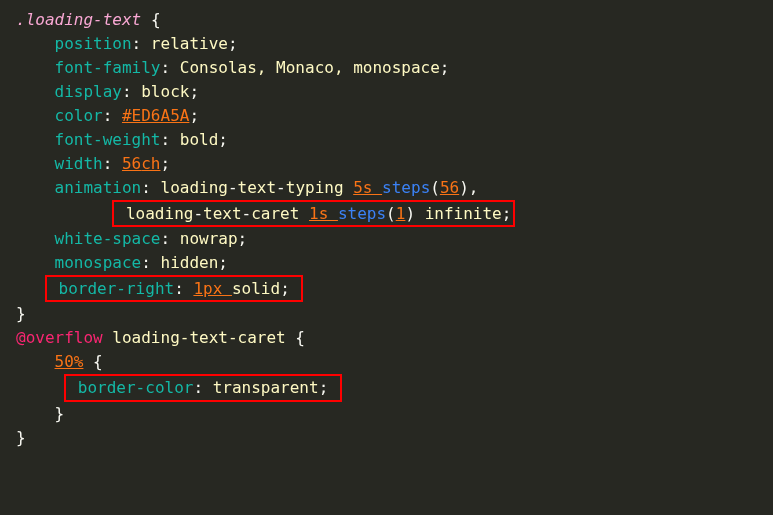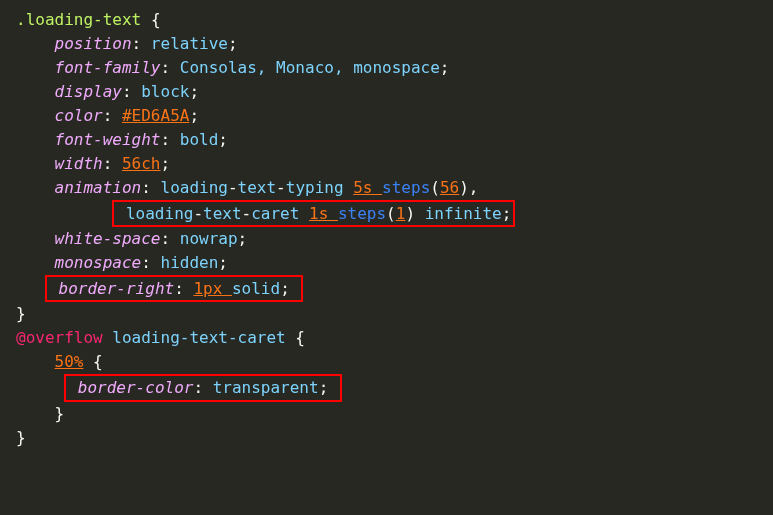--- a/index.html
+++ b/index.html
@@ -11,24 +11,24 @@
     line-height: 1.5;
     color: #f8f8f2;
     width: 773px;
     height: 515px;
     box-sizing: border-box;
     overflow: hidden;
   }
   .line {
     white-space: pre;
   }
-  .sel   { color: #bef264; } 
+  .sel   { color: #f9a8d4; font-style: italic; } 
   .punc  { color: #f8f8f2; } 
-  .prop  { color: #f0abfc; font-style: italic; } 
-  .val   { color: #7dd3fc; } 
+  .prop  { color: #14b8a6; } 
+  .val   { color: #fef9c3; } 
   .num   { color: #f97316; text-decoration: underline; } 
   .fn    { color: #3b82f6; } 
   .kw    { color: #f92672; } 
   .hlbox {
     border: 2px solid #ff0000;
     padding: 0 2px;
     display: inline-block;
     line-height: 1.45;
   }
   .indent1 { padding-left: 4ch; }

